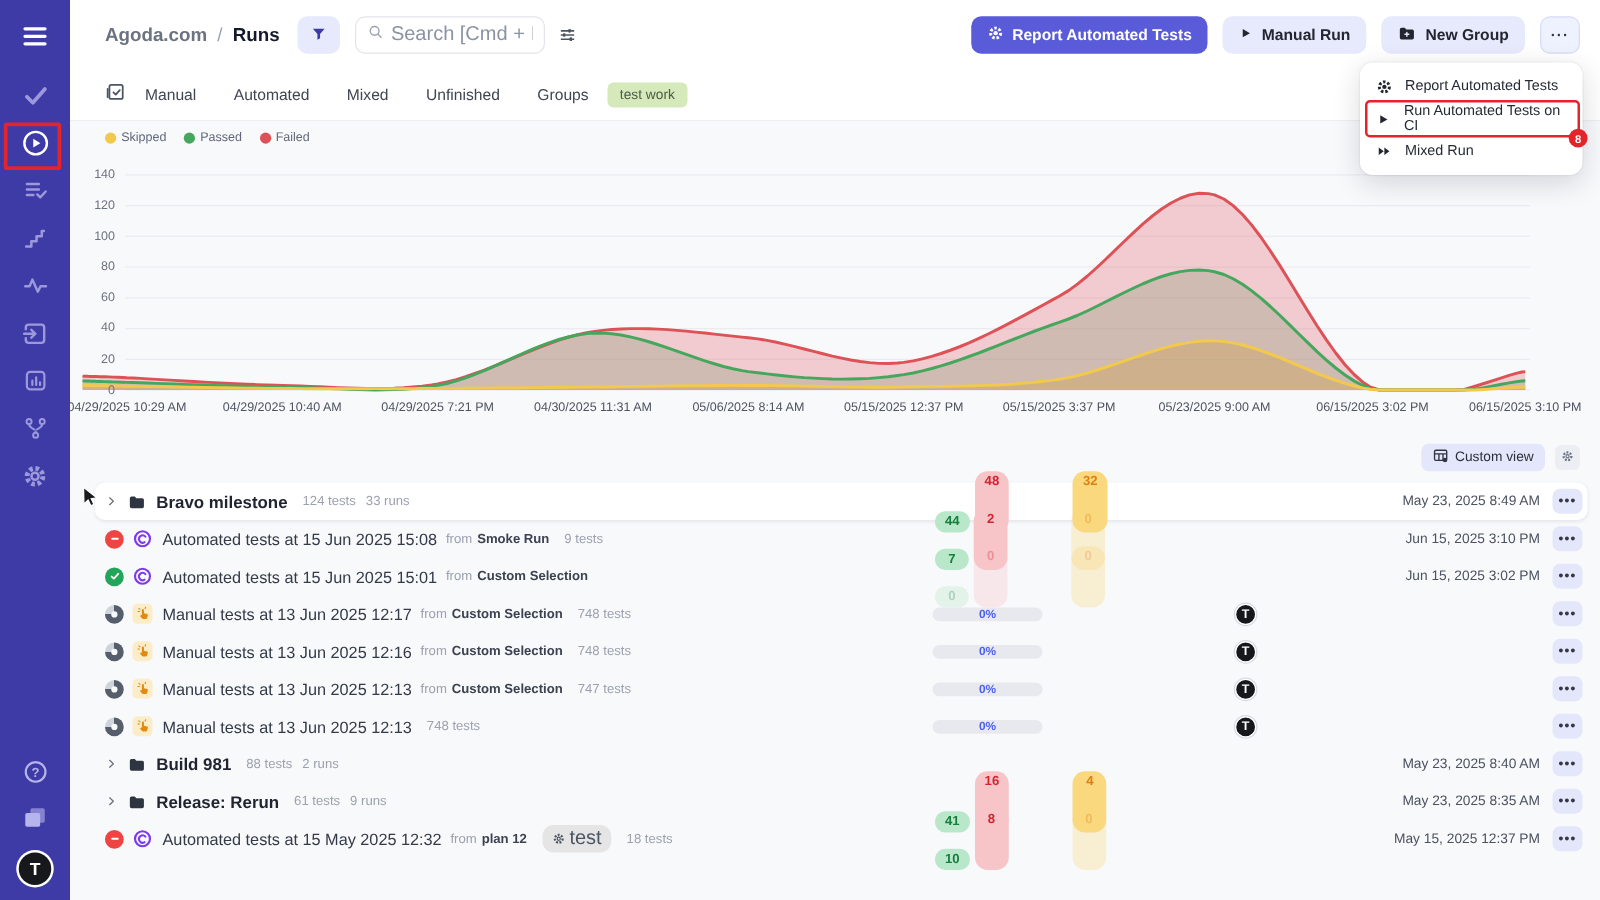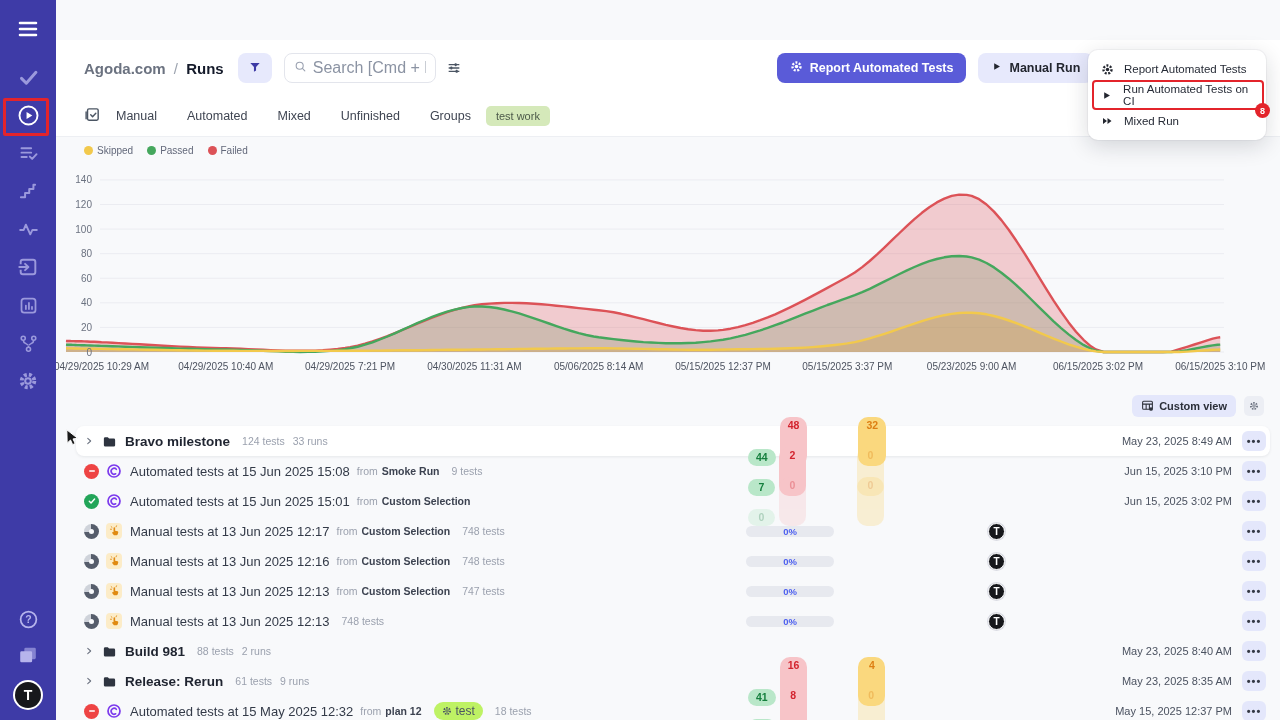--- a/index.html
+++ b/index.html
@@ -13,21 +13,21 @@
   .sb-item svg { opacity:.78; }
   .sb-item.active svg { opacity:1; }
   .sb-item.annotated::after { content:""; position:absolute; left:3px; right:7px; top:0; bottom:0; border:3px solid #e3242b; border-radius:2px; }
   .sb-bottom { margin-top:auto; display:flex; flex-direction:column; align-items:center; gap:10px; padding-bottom:10px; }
   .sb-logo { width:30px; height:30px; border-radius:50%; background:#fff; display:flex; align-items:center; justify-content:center; }
   .sb-logo .inner { width:26px; height:26px; border-radius:50%; background:#17181c; color:#fff; font-weight:bold; font-size:14px; display:flex; align-items:center; justify-content:center; }
 
   
   .main { flex:1; display:flex; flex-direction:column; position:relative; background:#f8f9fb; }
 
-  .header { height:56px; background:#fff; display:flex; align-items:center; padding:0 16px 0 28px; flex-shrink:0;margin-top:40px; }
+  .header { height:56px; background:#fff; display:flex; align-items:center; padding:0 16px 0 28px; flex-shrink:0; }
   .crumb { font-size:15px; font-weight:bold; white-space:nowrap; }
   .crumb .proj { color:#6b7280; }
   .crumb .sep { color:#9ca3af; font-weight:normal; padding:0 4px; }
   .crumb .page { color:#141a2a; }
   .btn { height:30px; border-radius:8px; display:inline-flex; align-items:center; gap:7px; font-size:12.5px; font-weight:bold; padding:0 13px; cursor:pointer; white-space:nowrap; }
   .btn-light { background:#e7e9fc; color:#23262f; }
   .btn-primary { background:#5a5bd8; color:#fff; }
   .filter-btn { width:34px; height:30px; padding:0; justify-content:center; margin-left:14px; }
   .search { margin-left:12px; width:152px; height:30px; background:#fff; border:1px solid #e3e5ec; border-radius:8px; display:flex; align-items:center; padding:0 9px; gap:6px; }
   .search input { border:none; outline:none; width:100%; font-size:16px; color:#374151; background:transparent; font-family:Liberation Sans, sans-serif; }
@@ -45,42 +45,42 @@
   .chart-sec { height:255px; position:relative; overflow:hidden; flex-shrink:0; background:#f8f9fb; }
   .legend { position:absolute; top:8px; left:28px; display:flex; gap:14px; z-index:2; }
   .legend .li { display:flex; align-items:center; gap:4px; font-size:10px; color:#62687a; cursor:pointer; }
   .legend .dot { width:9px; height:9px; border-radius:50%; }
   .ylab { position:absolute; width:36px; text-align:right; font-size:10px; color:#6b7280; z-index:2; }
   .xlab { position:absolute; top:224px; transform:translateX(-50%); font-size:10px; color:#4d5360; white-space:nowrap; z-index:2; }
   .chart-svg { position:absolute; inset:0; }
 
   
   .viewbar { height:28px; display:flex; align-items:center; justify-content:flex-end; gap:8px; padding-right:16px; flex-shrink:0; }
-  .cv-btn { height:22px; background:#e4e7fb; border-radius:6px; display:inline-flex; align-items:center; gap:5px; font-size:11px; font-weight:bold; color:#2a2e38; padding:0 9px; cursor:pointer; }
+  .cv-btn { height:22px; background:#e4e7fb; border-radius:6px; display:inline-flex; align-items:center; gap:5px; font-size:11px; font-weight:normal; color:#2a2e38; padding:0 9px; cursor:pointer; }
   .gear-mini { width:20px; height:20px; border-radius:5px; display:flex; align-items:center; justify-content:center; cursor:pointer; background:#eceef4; }
 
   
   .table { flex:1; padding-top:6px; position:relative; }
   .row { height:30px; position:relative; display:flex; align-items:center; padding-left:28px; font-size:13px; cursor:pointer; }
   .row > * { position:relative; z-index:1; }
   .row.hl::before { content:""; position:absolute; left:20px; right:10px; top:0; bottom:0; background:#fff; border-radius:8px; box-shadow:0 1px 3px rgba(16,24,40,.08); z-index:0; }
   .chev { display:flex; margin-right:8px; }
   .gname { font-weight:bold; color:#1f2430; font-size:13.5px; margin-left:8px; }
   .rname { color:#333a48; margin-left:8px; }
   .meta { font-size:10.5px; color:#9ba1ae; margin-left:12px; white-space:nowrap; }
   .fromw { font-size:10.5px; color:#9ba1ae; margin-left:7px; }
   .fromv { font-size:10.5px; font-weight:bold; color:#3c4250; margin-left:4px; }
   .kind { margin-left:7px; display:flex; align-items:center; }
   .st { width:15px; height:15px; border-radius:50%; display:flex; align-items:center; justify-content:center; flex-shrink:0; }
   .st-failed { background:#ee4444; }
   .st-passed { background:#23a559; }
   .st-prog { background:conic-gradient(#565d6b 0 75%, #cfd3da 75% 100%); }
   .st-prog .hole { width:5px; height:5px; background:#f8f9fb; border-radius:50%; }
   .manual-ic { width:16px; height:16px; border-radius:4px; background:#fcecc8; color:#e08a12; font-size:11px; display:flex; align-items:center; justify-content:center; transform:none; }
-  .tagpill { margin-left:12px; background:#bef264; border-radius:9px; padding:2px 8px; font-size:12px; color:#4b5563; display:inline-flex; align-items:center; gap:4px; }
+  .tagpill { margin-left:12px; background:#e5e5e5; border-radius:9px; padding:2px 8px; font-size:16px; color:#4b5563; display:inline-flex; align-items:center; gap:4px; }
   .badges { position:absolute; left:692px; display:flex; gap:4px; }
   .pill { min-width:27px; text-align:center; padding:2.5px 8px; border-radius:10px; font-size:10.5px; font-weight:bold; }
   .pill.passed { background:#b9e7c9; color:#157f3d;margin-top:32px; }
   .pill.failed { background:#f7c4c8; color:#d3242f; }
   .pill.skipped { background:#fad87e; color:#dd7f14;margin-left:47px; }
   .pill.faded { opacity:.32; }
   .pbar { position:absolute; left:690px; width:88px; height:11px; background:#e7e9ef; border-radius:6px; font-size:9.5px; font-weight:bold; color:#4c5ff0; text-align:center; line-height:11px; }
   .avatar { position:absolute; left:932px; width:17px; height:17px; border-radius:50%; background:#17181c; color:#fff; font-size:10px; font-weight:bold; display:flex; align-items:center; justify-content:center; border:1.5px solid #fff; box-shadow:0 0 0 1px #d9dbe3; }
   .rdate { position:absolute; right:48px; font-size:11px; color:#4b5260; white-space:nowrap; }
   .dots { position:absolute; right:14px; width:24px; height:20px; background:#e4e7fb; border-radius:6px; color:#343945; font-size:11px; font-weight:bold; letter-spacing:1px; display:flex; align-items:center; justify-content:center; line-height:1; }

